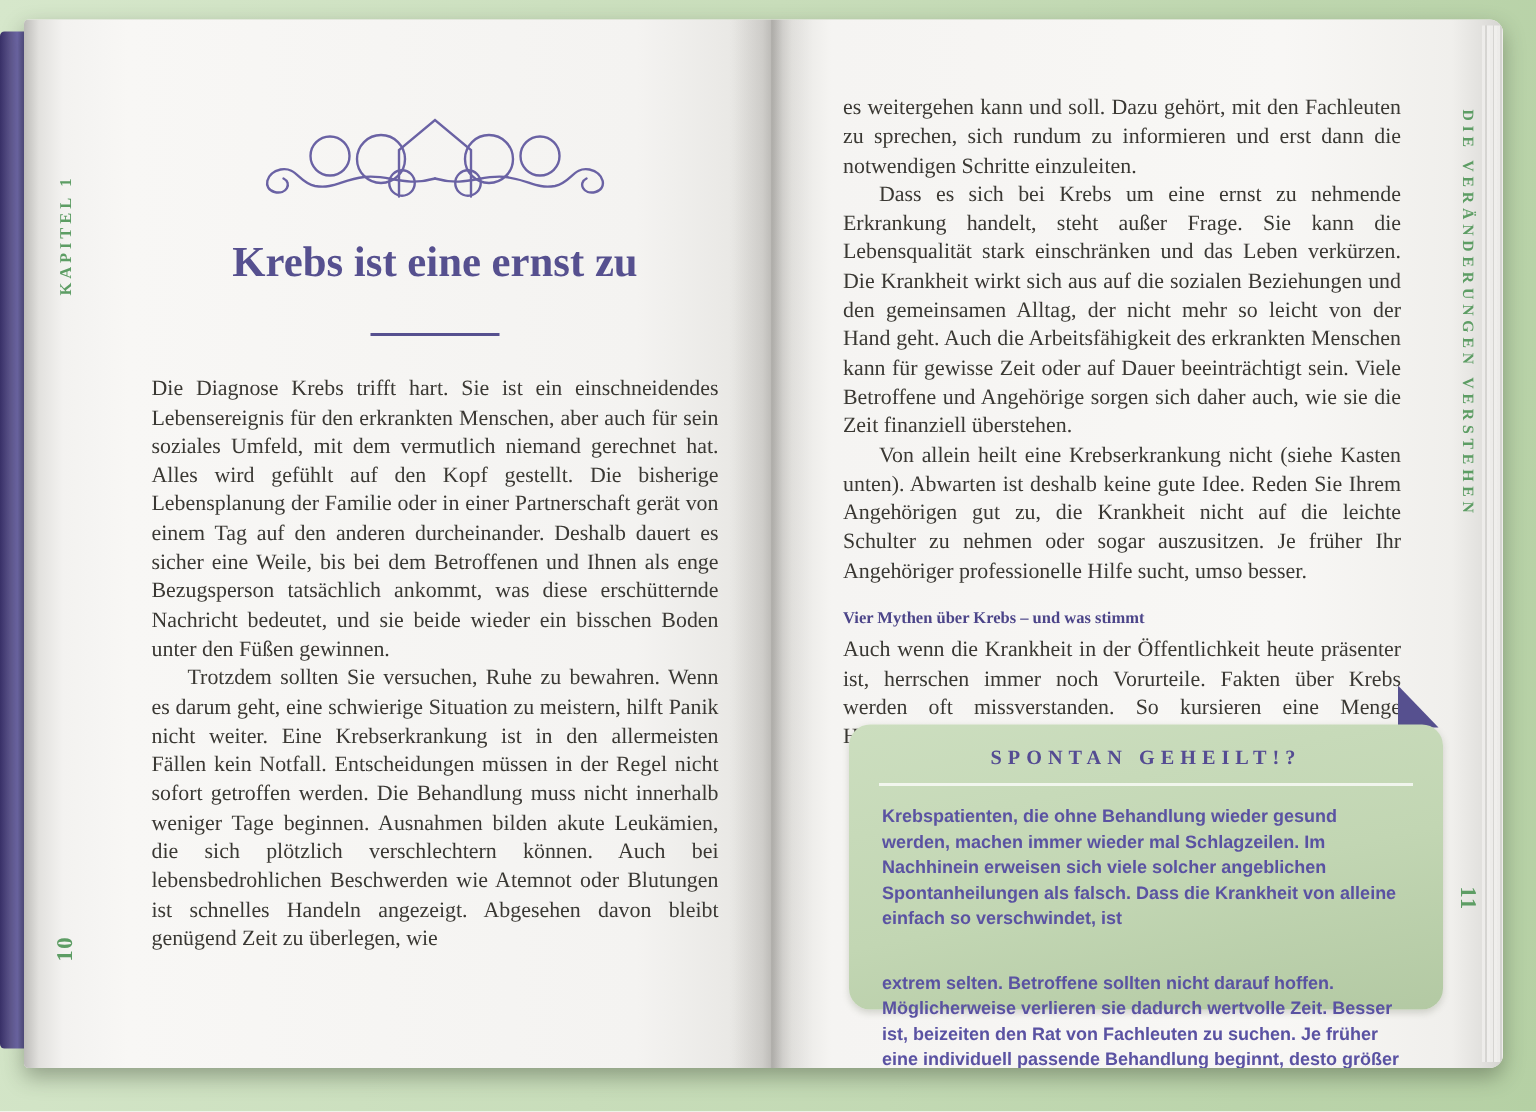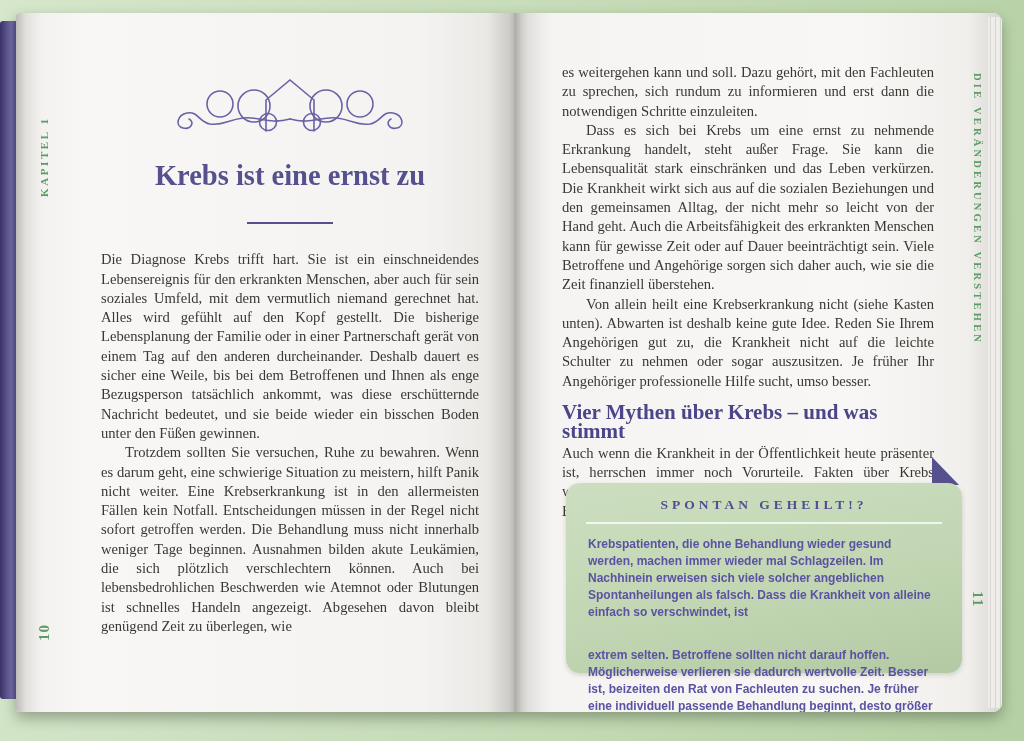--- a/index.html
+++ b/index.html
@@ -33,21 +33,21 @@
   .ornament{display:block;margin:60px auto 0;}
   .page-title{margin:24px 0 0;font-size:28.5px;line-height:1.22;text-align:center;
     color:#56508f;font-weight:bold;}
   .page-title span{display:block;}
   .title-divider{width:86px;height:2.5px;background:#56508f;margin:28px auto 0;}
   .body-copy{margin-top:26px;font-size:14.6px;line-height:19.3px;color:#3a3833;}
   .body-copy p{margin:0;text-align:justify;hyphens:auto;-webkit-hyphens:auto;}
   .body-copy p.indent{text-indent:24px;}
   .right-col{position:absolute;left:546px;top:50px;width:372px;}
   .right-col .body-copy{margin-top:0;}
-  .myths-h{margin:12px 0 2px;font-size:21px;font-weight:bold;color:#4c4589;}
+  .myths-h{margin:12px 0 2px;font-size:11px;font-weight:bold;color:#4c4589;}
   .infobox{position:absolute;left:550px;top:470px;width:396px;height:190px;border-radius:14px;
     background:linear-gradient(168deg,#ccdebf 0%,#c2d6b3 55%,#b3c9a3 100%);
     box-shadow:0 2px 5px rgba(80,90,68,.22);}
   .infobox-title{margin-top:14px;text-align:center;font-size:13.5px;font-weight:bold;
     letter-spacing:4px;color:#544b92;}
   .infobox-divider{margin:9px 20px 0;height:2px;background:rgba(255,255,255,.75);}
   .infobox-cols{display:flex;gap:26px;margin:12px 22px 0;flex-direction:column;}
   .infobox-col{flex:1;font-family:"Liberation Sans","DejaVu Sans",sans-serif;
     font-size:12px;line-height:17px;font-weight:bold;color:#5a52a2;}
   .triangle{position:absolute;left:916px;top:443px;line-height:0;}

